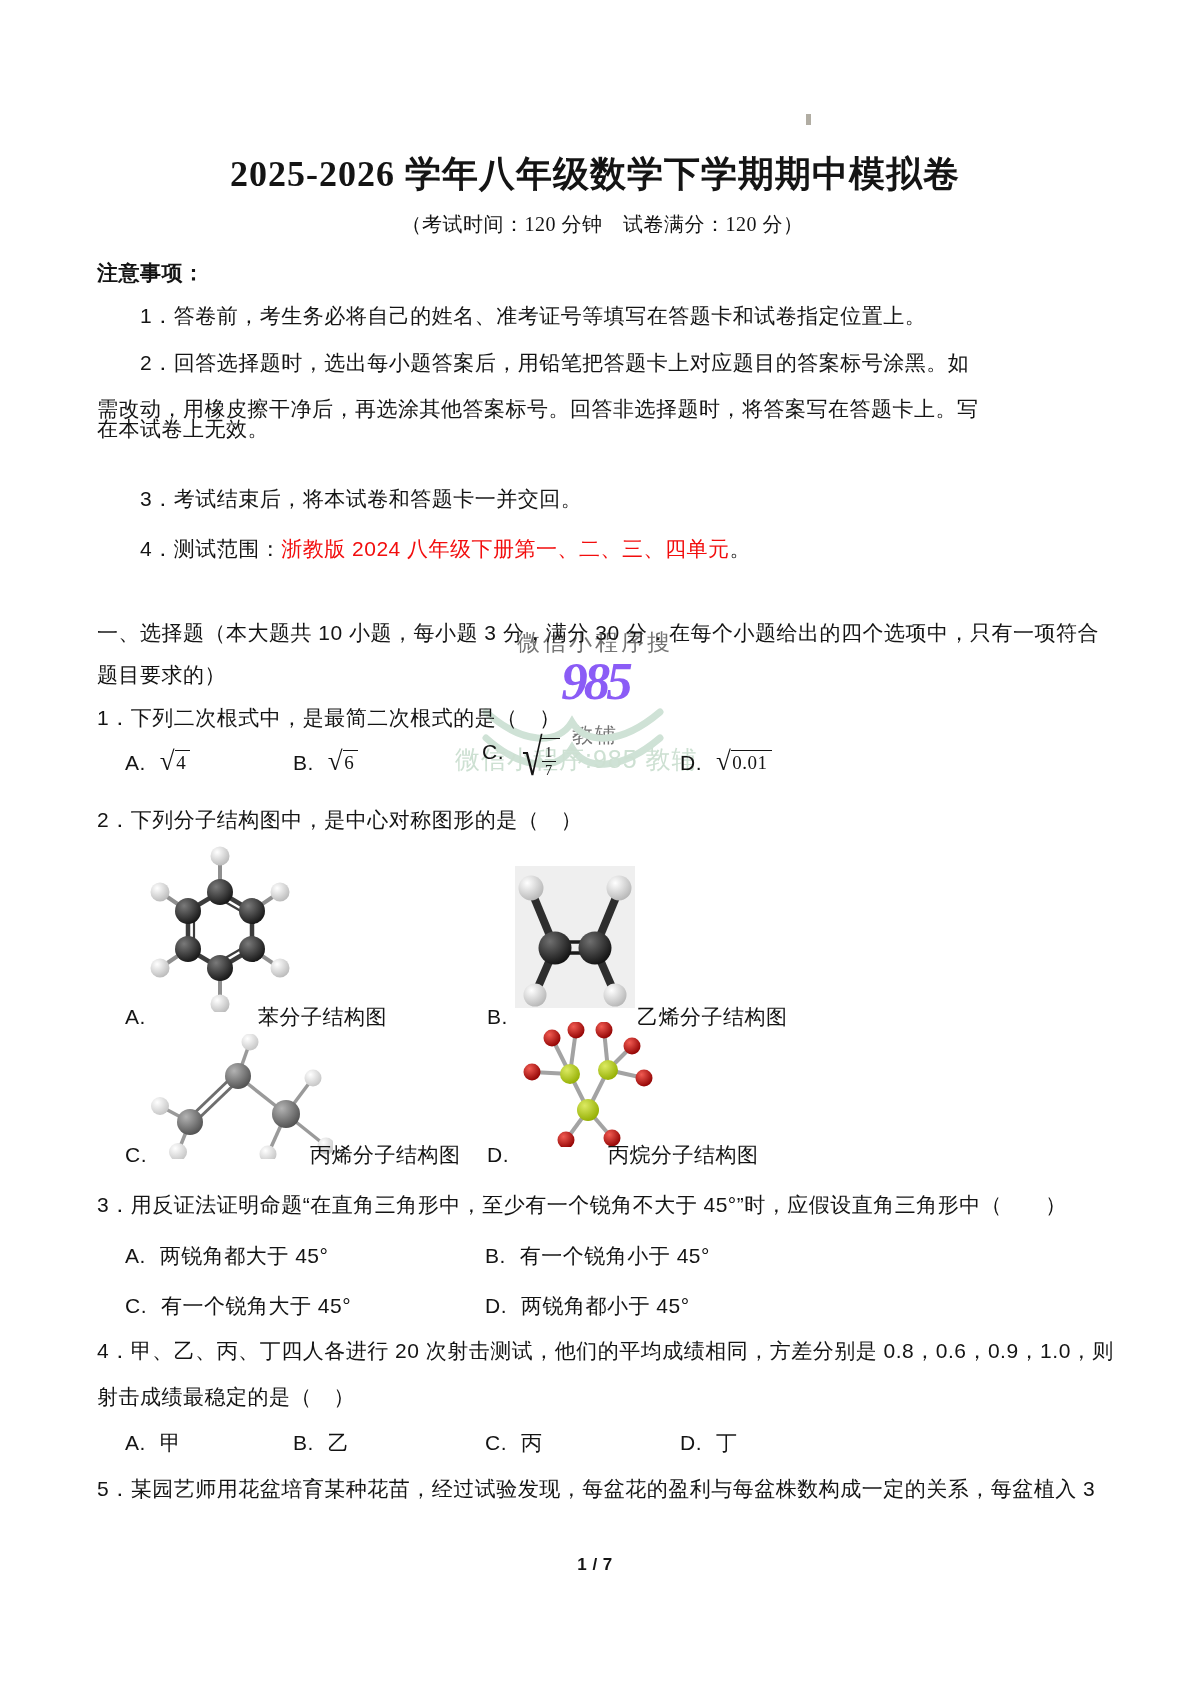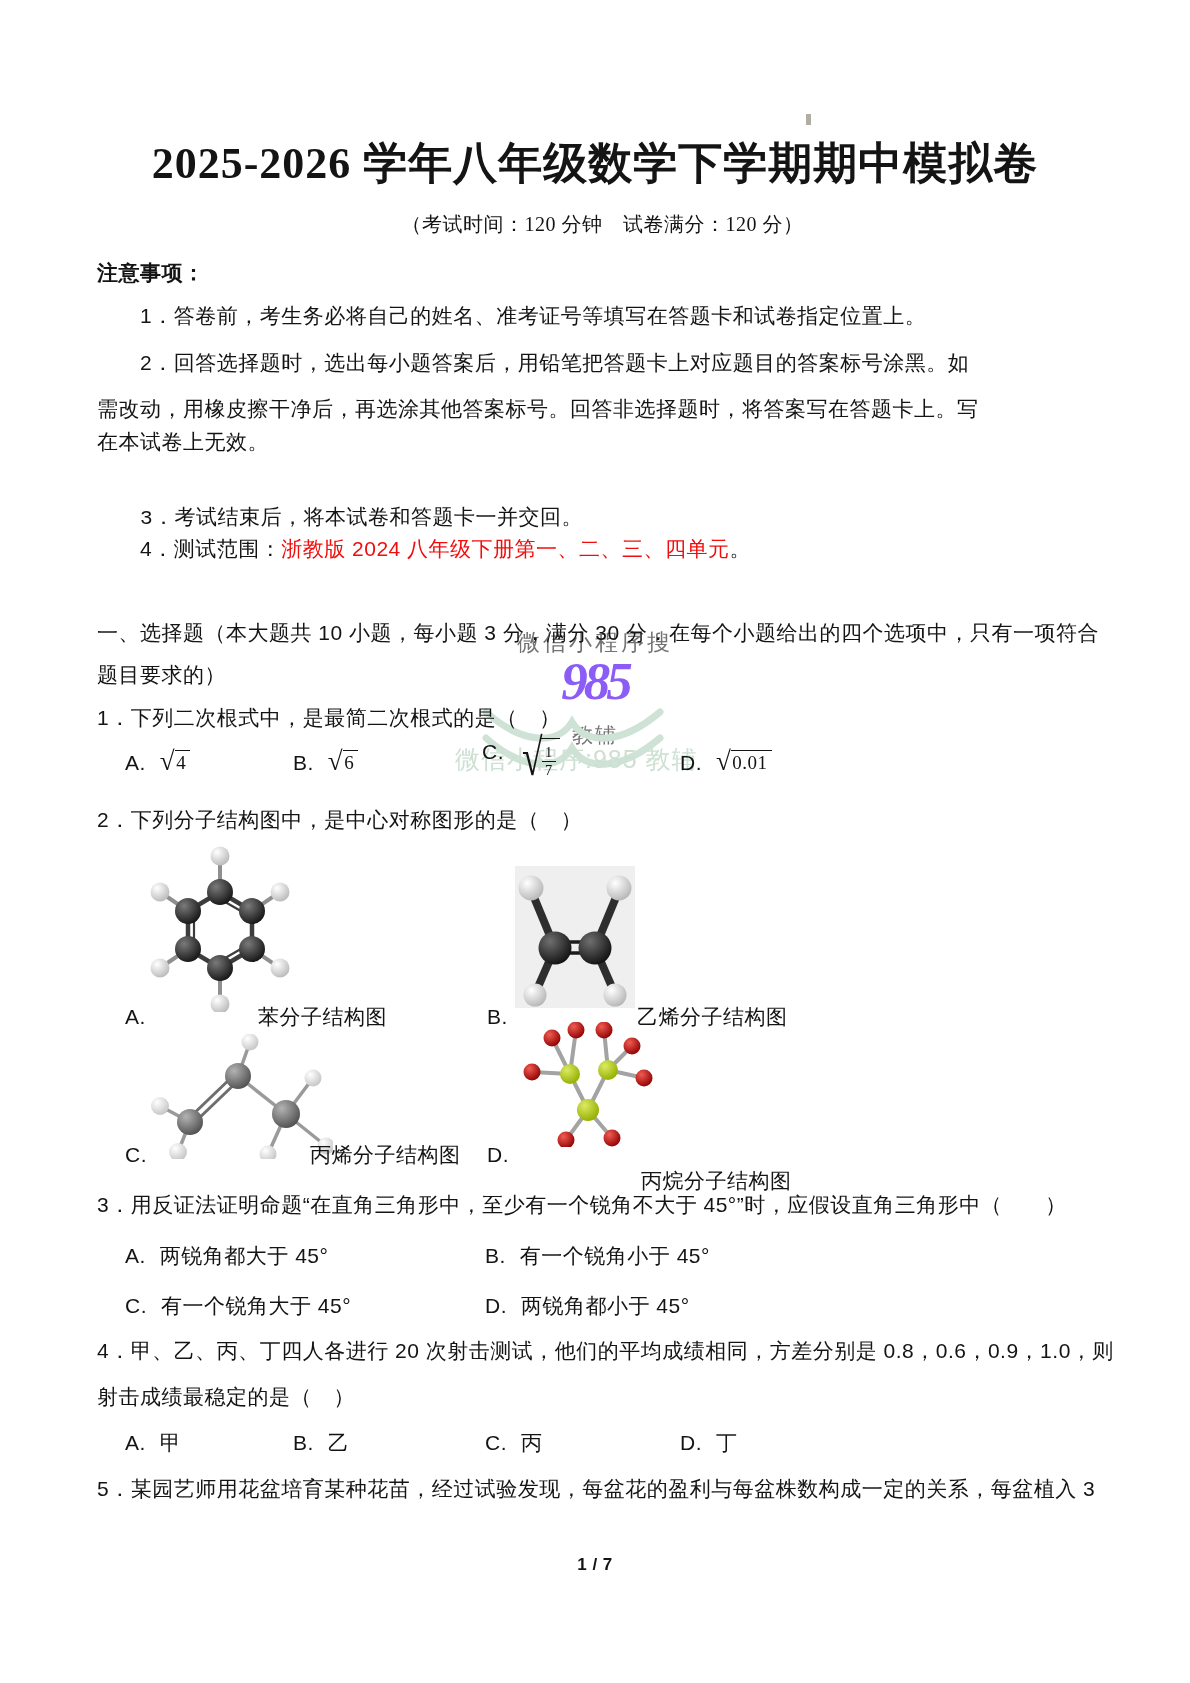--- a/index.html
+++ b/index.html
@@ -5,21 +5,21 @@
   html,body{margin:0;padding:0;background:#e9e9e9;}
   .page{
     position:relative;width:1190px;height:1683px;margin:0 auto;background:#ffffff;
     font-family:"Liberation Sans", sans-serif;color:#141414;overflow:hidden;
   }
   .t{position:absolute;white-space:nowrap;font-size:21px;letter-spacing:0.5px;line-height:1.25;}
   .serif{font-family:"Liberation Serif", serif;}
   .center{left:0;right:0;text-align:center;}
   .bold{font-weight:bold;}
   .red{color:#f20d0d;}
-  .title{font-size:44px;letter-spacing:1px;}
+  .title{font-size:36px;letter-spacing:1px;margin-top:16px;}
   .sec-header{font-size:28px;letter-spacing:2px;}
   .opt-label{margin-right:14px;}
   
   .sqrt{display:inline-flex;align-items:flex-start;font-family:"Liberation Serif", serif;}
   .sqrt .sign{font-size:27px;line-height:0.85;font-weight:400;}
   .sqrt .body{border-top:1.8px solid #141414;padding:1px 4px 0 1px;font-size:19px;line-height:1.15;}
   .sqrt-frac .sign{font-size:52px;line-height:0.78;transform:scaleX(0.72);margin-right:-6px;}
   .frac{display:inline-flex;flex-direction:column;align-items:center;font-size:14.5px;line-height:1.15;}
   .frac .num{border-bottom:1.3px solid #141414;padding:0 3px;}
   
@@ -45,22 +45,22 @@
   </svg>
   <div class="t wm" style="left:455px;top:744px;font-size:25px;letter-spacing:1px;color:#cde0d2;">微信小程序:985 教辅</div>
 
   <div class="t center bold title serif" style="top:136px;">2025-2026 学年八年级数学下学期期中模拟卷</div>
   <div class="t center serif" style="top:212px;font-size:20px;padding-left:15px;">（考试时间：120 分钟　试卷满分：120 分）</div>
 
   <div class="t bold" style="left:97px;top:260px;">注意事项：</div>
   <div class="t" style="left:140px;top:303px;">1．答卷前，考生务必将自己的姓名、准考证号等填写在答题卡和试卷指定位置上。</div>
   <div class="t" style="left:140px;top:350px;">2．回答选择题时，选出每小题答案后，用铅笔把答题卡上对应题目的答案标号涂黑。如</div>
   <div class="t" style="left:97px;top:396px;">需改动，用橡皮擦干净后，再选涂其他答案标号。回答非选择题时，将答案写在答题卡上。写</div>
-  <div class="t" style="left:97px;top:431px;font-family:Liberation Mono, monospace;">在本试卷上无效。</div>
-  <div class="t" style="left:140px;top:506px;font-family:Liberation Mono, monospace;">3．考试结束后，将本试卷和答题卡一并交回。</div>
+  <div class="t" style="left:97px;top:416px;">在本试卷上无效。</div>
+  <div class="t" style="left:140px;top:486px;">3．考试结束后，将本试卷和答题卡一并交回。</div>
   <div class="t" style="left:140px;top:536px;"><span>4．测试范围：</span><span class="red">浙教版 2024 八年级下册第一、二、三、四单元</span><span>。</span></div>
 
   <div class="t" style="left:97px;top:620px;">一、选择题（本大题共 10 小题，每小题 3 分，满分 30 分．在每个小题给出的四个选项中，只有一项符合</div>
   <div class="t" style="left:97px;top:662px;">题目要求的）</div>
 
   <div class="t" style="left:97px;top:705px;">1．下列二次根式中，是最简二次根式的是（　）</div>
   <div class="t" style="left:125px;top:750px;"><span class="opt-label">A.</span><span class="sqrt">
         <span class="sign">√</span>
         <span class="body">4</span>
       </span></div>
@@ -234,21 +234,21 @@
     <circle cx="48" cy="118" r="8.5" fill="url(#gRd)"></circle>
       <circle cx="94" cy="116" r="8.5" fill="url(#gRd)"></circle>
     <circle cx="52" cy="52" r="10" fill="url(#gGr)"></circle>
       <circle cx="90" cy="48" r="10" fill="url(#gGr)"></circle>
       <circle cx="70" cy="88" r="11" fill="url(#gGr)"></circle>
   </svg>
 
   <div class="t" style="left:125px;top:1142px;">C.</div>
   <div class="t" style="left:310px;top:1142px;">丙烯分子结构图</div>
   <div class="t" style="left:487px;top:1142px;">D.</div>
-  <div class="t" style="left:641px;top:1142px;margin-top:26px;">丙烷分子结构图</div>
+  <div class="t" style="left:608px;top:1142px;">丙烷分子结构图</div>
 
   <div class="t" style="left:97px;top:1192px;">3．用反证法证明命题“在直角三角形中，至少有一个锐角不大于 45°”时，应假设直角三角形中（　　）</div>
   <div class="t" style="left:125px;top:1243px;"><span class="opt-label">A.</span><span>两锐角都大于 45°</span></div>
   <div class="t" style="left:485px;top:1243px;"><span class="opt-label">B.</span><span>有一个锐角小于 45°</span></div>
   <div class="t" style="left:125px;top:1293px;"><span class="opt-label">C.</span><span>有一个锐角大于 45°</span></div>
   <div class="t" style="left:485px;top:1293px;"><span class="opt-label">D.</span><span>两锐角都小于 45°</span></div>
 
   <div class="t" style="left:97px;top:1338px;">4．甲、乙、丙、丁四人各进行 20 次射击测试，他们的平均成绩相同，方差分别是 0.8，0.6，0.9，1.0，则</div>
   <div class="t" style="left:97px;top:1384px;">射击成绩最稳定的是（　）</div>
   <div class="t" style="left:125px;top:1430px;"><span class="opt-label">A.</span><span>甲</span></div>

